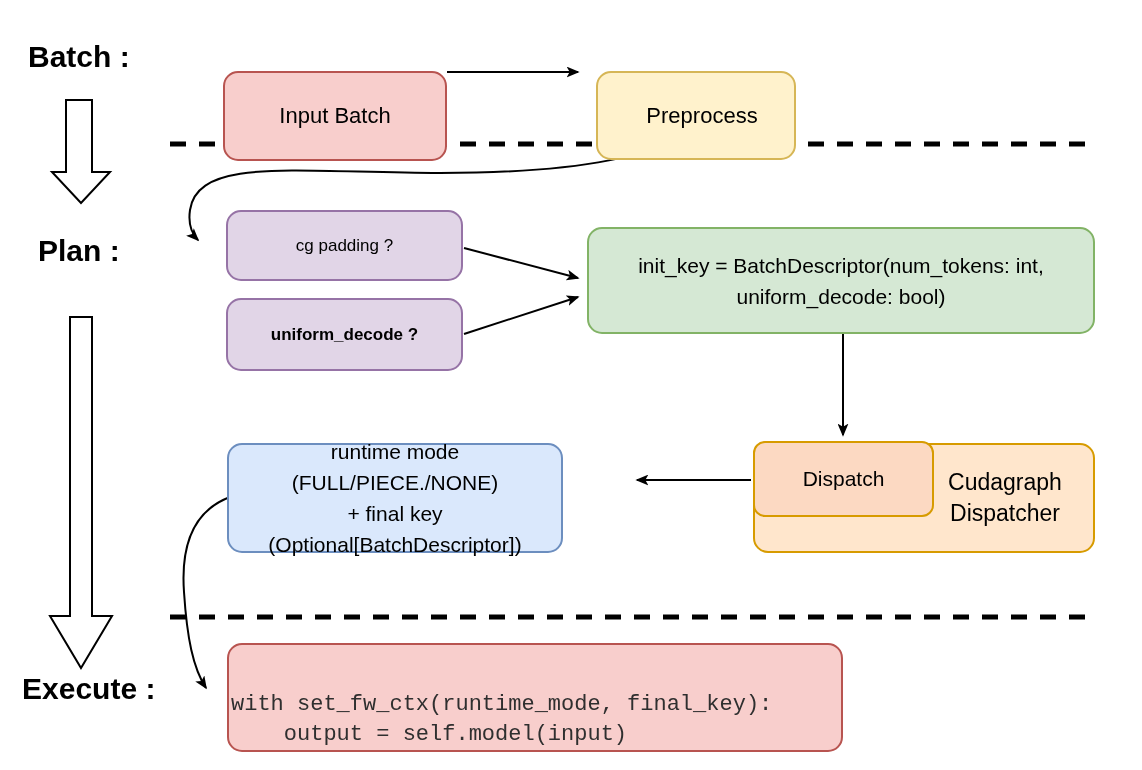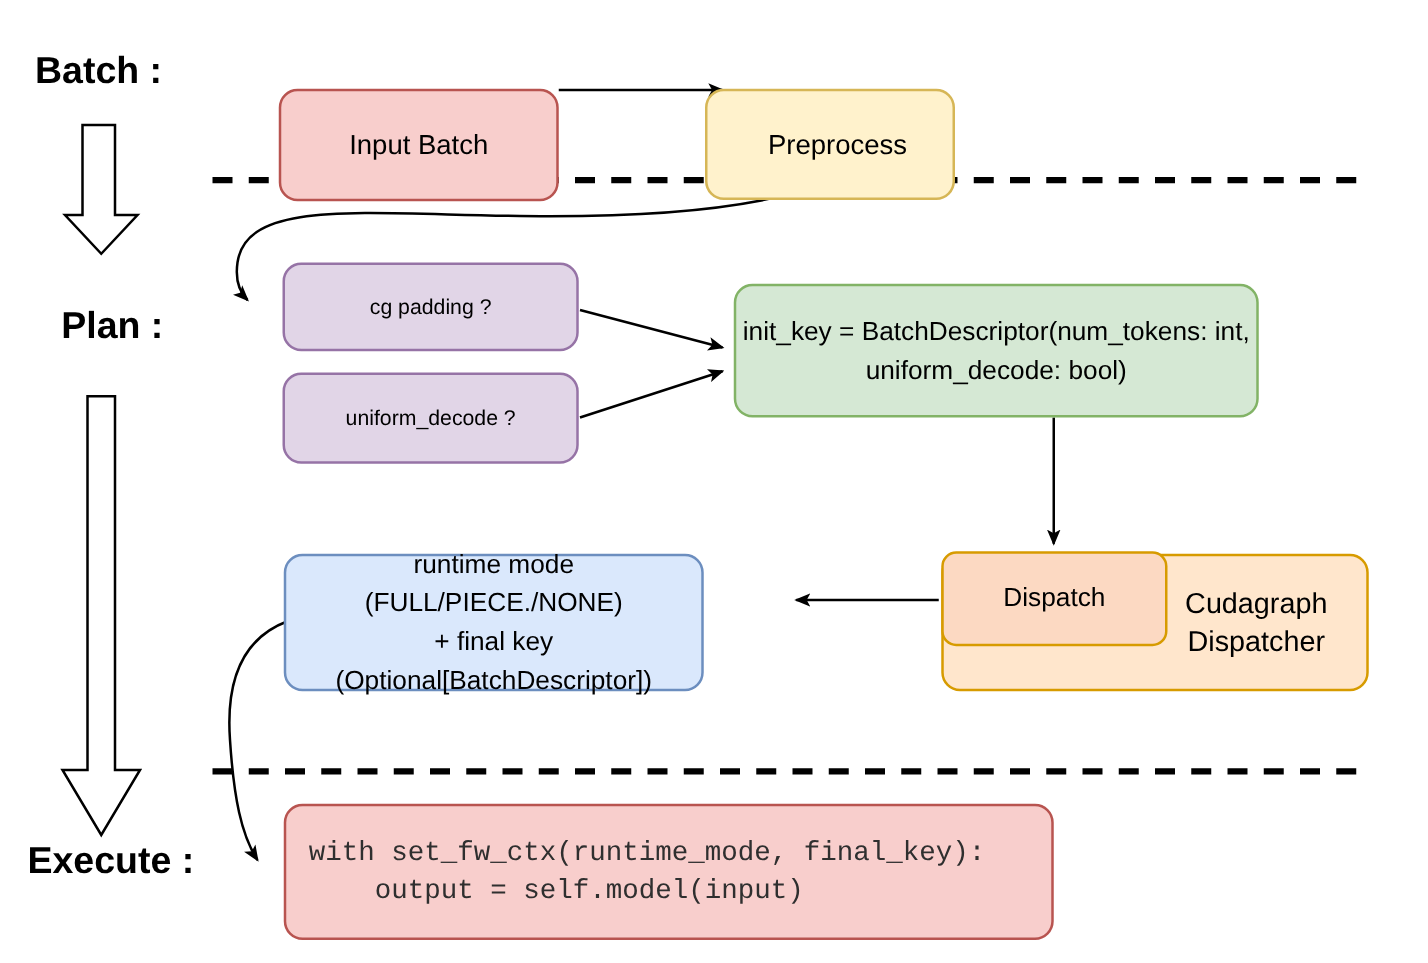--- a/index.html
+++ b/index.html
@@ -11,21 +11,21 @@
   .node{position:absolute;border:2px solid #000;border-radius:15px;
         display:flex;align-items:center;justify-content:center;
         text-align:center;box-sizing:border-box;}
   .node .lines{line-height:31px;}
   .fs22{font-size:22px;margin-top:43px;}
   .fs23{font-size:17px;}
   .fs21{font-size:21px;}
   .cudagraph-label{position:absolute;right:12px;top:0;height:100%;width:152px;
         display:flex;align-items:center;justify-content:center;text-align:center;
         font-size:23px;line-height:31px;}
-  .code-box{justify-content:flex-start;align-items:center;padding-left:18px;}
+  .code-box{justify-content:flex-start;align-items:flex-end;padding-left:2px;}
   .code-lines{font-family:"Liberation Mono","DejaVu Sans Mono",monospace;
         font-size:22px;line-height:30px;color:#2f2f2f;text-align:left;}
   .code-line{white-space:pre;}
 </style>
 </head>
 <body>
 
 <div id="canvas">
 
   <svg class="wires" viewBox="0 0 1142 770" xmlns="http://www.w3.org/2000/svg">
@@ -45,40 +45,40 @@
     <path d="M464,248 L578,278" fill="none" stroke="#000" stroke-width="2" marker-end="url(#ah)"></path>
     <path d="M464,334 L578,297" fill="none" stroke="#000" stroke-width="2" marker-end="url(#ah)"></path>
     <path d="M843,334 V435" fill="none" stroke="#000" stroke-width="2" marker-end="url(#ah)"></path>
     <path d="M751,480 H637" fill="none" stroke="#000" stroke-width="2" marker-end="url(#ah)"></path>
 
     <path d="M697,117 C675,158 570,173 440,173 C300,173 198,156 190,210 C188,224 192,234 198,240" fill="none" stroke="#000" stroke-width="2" marker-end="url(#ah)"></path>
     <path d="M230,497 C190,512 181,550 184,592 C187,638 193,668 206,688" fill="none" stroke="#000" stroke-width="2" marker-end="url(#ah)"></path>
   </svg>
 
   <div class="section-label" style="left:28px;top:40px;">Batch :</div>
-  <div class="section-label" style="left:38px;top:244px;margin-left:11px;">Plan :</div>
+  <div class="section-label" style="left:38px;top:234px;">Plan :</div>
   <div class="section-label" style="left:22px;top:672px;">Execute :</div>
 
   <div class="node fs22" style="left: 223px; top: 28px; width: 224px; height: 90px; background-color: rgb(248, 206, 204); border-color: rgb(184, 84, 80);">
     <span>Input Batch</span>
   </div>
 
-  <div class="node fs22" style="left: 564px; top: 28px; width: 200px; height: 89px; background-color: rgb(255, 242, 204); border-color: rgb(214, 182, 86); padding-left: 12px;">
+  <div class="node fs22" style="left: 596px; top: 28px; width: 200px; height: 89px; background-color: rgb(255, 242, 204); border-color: rgb(214, 182, 86); padding-left: 12px;">
     <span>Preprocess</span>
   </div>
 
   <div class="node fs23" style="left: 226px; top: 210px; width: 237px; height: 71px; background-color: rgb(225, 213, 231); border-color: rgb(150, 115, 166);">
     <span>cg padding ?</span>
   </div>
 
-  <div class="node fs23" style="left: 226px; top: 298px; width: 237px; height: 73px; background-color: rgb(225, 213, 231); border-color: rgb(150, 115, 166);">
+  <div class="node fs23" style="left: 226px; top: 298px; width: 237px; height: 73px; background-color: rgb(225, 213, 231); border-color: rgb(150, 115, 166); font-weight: bold;">
     <span>uniform_decode ?</span>
   </div>
 
-  <div class="node fs21" style="left: 587px; top: 227px; width: 420px; height: 107px; background-color: rgb(213, 232, 212); border-color: rgb(130, 179, 102);">
+  <div class="node fs21" style="left: 587px; top: 227px; width: 508px; height: 107px; background-color: rgb(213, 232, 212); border-color: rgb(130, 179, 102);">
     <div class="lines">
       <div>init_key = BatchDescriptor(num_tokens: int,</div>
       <div>uniform_decode: bool)</div>
     </div>
   </div>
 
   <div class="node" style="left: 753px; top: 443px; width: 342px; height: 110px; background-color: rgb(255, 230, 204); border-color: rgb(215, 155, 0);">
     <div class="cudagraph-label">Cudagraph Dispatcher</div>
   </div>
   <div class="node fs21" style="left: 753px; top: 441px; width: 181px; height: 76px; border-radius: 12px; background-color: rgb(252, 217, 194); border-color: rgb(215, 155, 0);">

